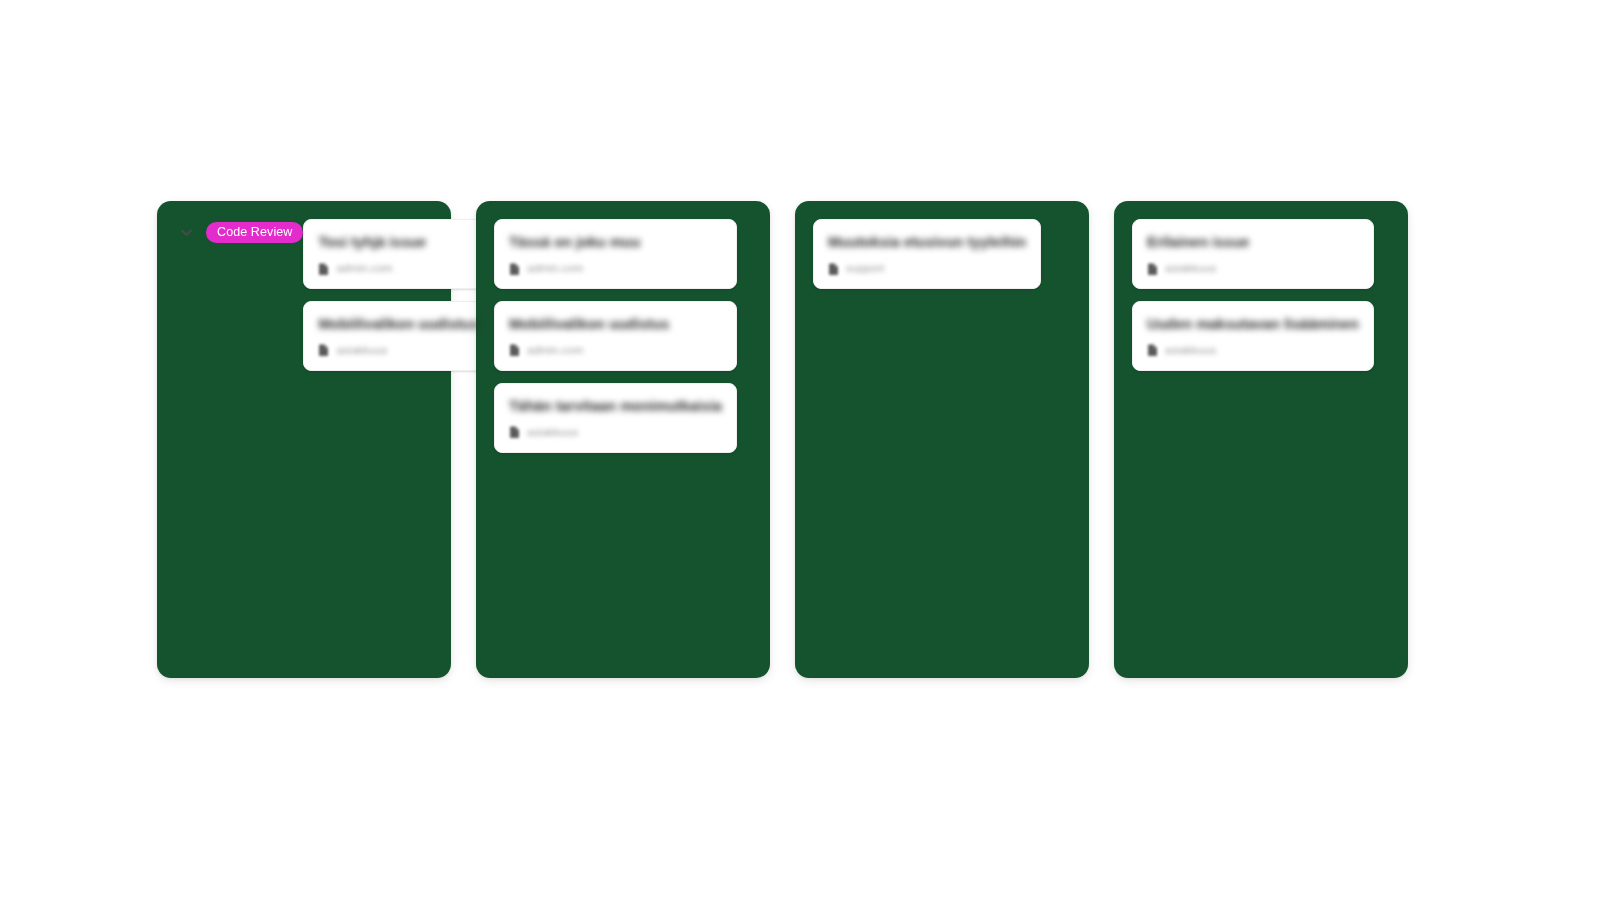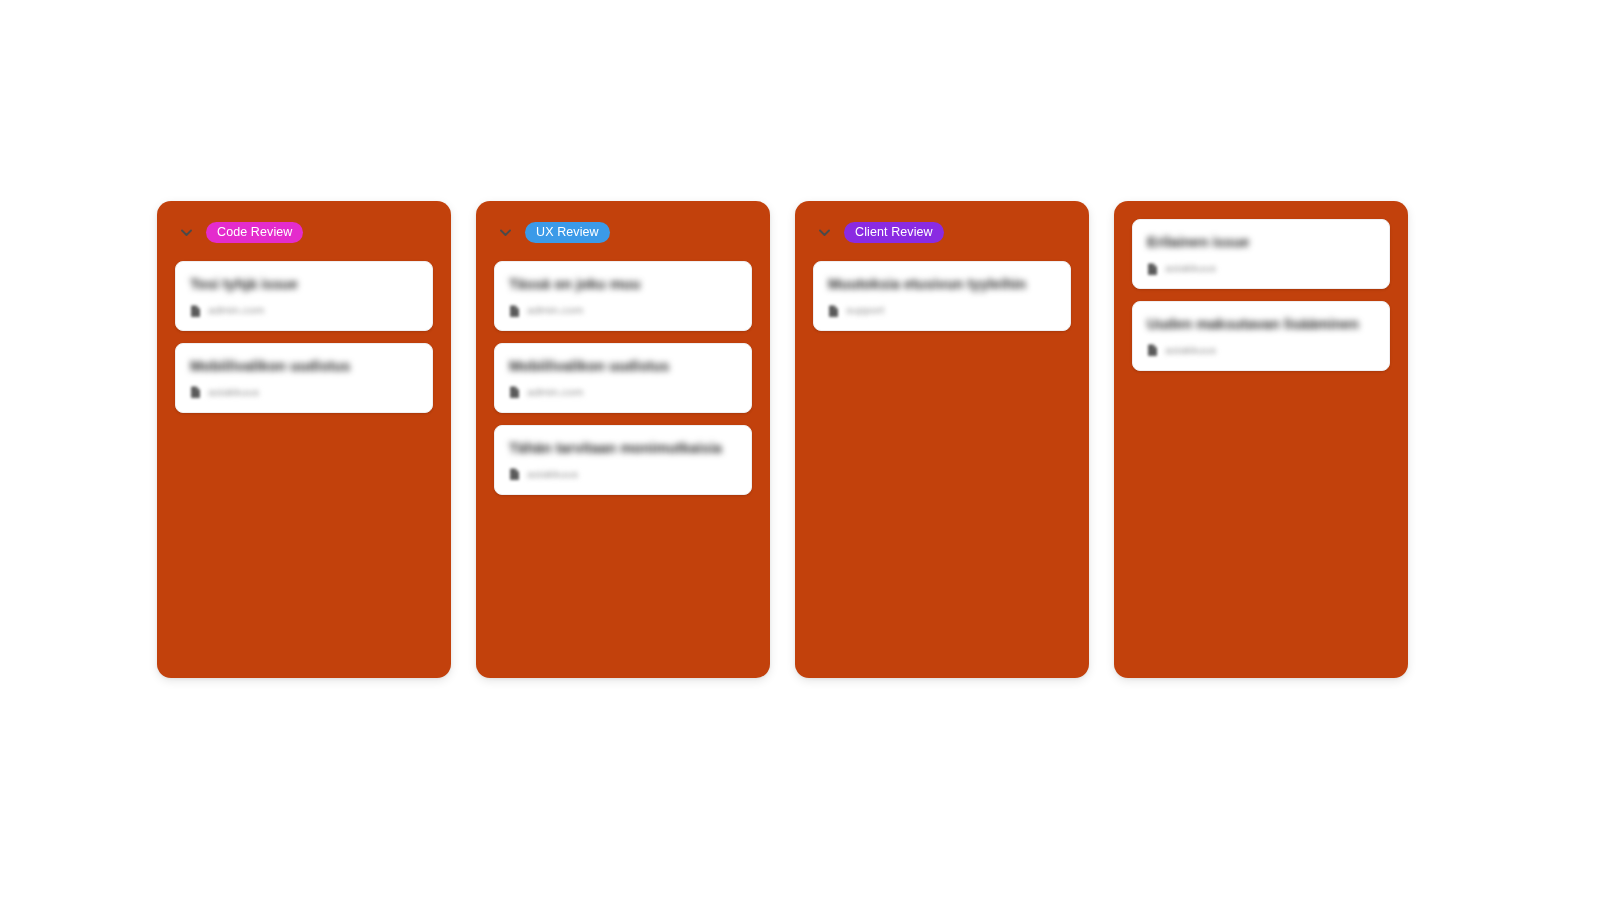--- a/index.html
+++ b/index.html
@@ -17,26 +17,26 @@
     left: 157px;
     top: 201px;
     display: flex;
     gap: 25px;
     align-items: flex-start;
   }
 
   .column {
     width: 294px;
     height: 477px;
-    background: #c2410c;
+    background: #14532d;
     border-radius: 14px;
     box-shadow: 0 3px 10px rgba(0,0,0,0.10), 0 1px 3px rgba(0,0,0,0.06);
     padding: 18px 18px 0 18px;
     display: flex;
-    flex-direction: column;
+    flex-direction: row;
   }
 
   .column-header {
     display: flex;
     align-items: center;
     gap: 11px;
     height: 26px;
     margin-bottom: 16px;
     padding-left: 3px;
   }
@@ -156,28 +156,20 @@
                 <path d="M1 1.2C1 0.8 1.3 0.5 1.7 0.5H6.5L10 4V11.3C10 11.7 9.7 12 9.3 12H1.7C1.3 12 1 11.7 1 11.3V1.2Z" fill="#5a5a5a"></path>
                 <path d="M6.5 0.5L10 4H7.2C6.8 4 6.5 3.7 6.5 3.3V0.5Z" fill="#8a8a8a"></path>
               </svg>
             </span>
             <span class="card-subtitle">asiakkuus</span>
           </div>
         </div>
       </div>
     </div>
     <div class="column">
-      <div class="column-header">
-        <span class="chevron">
-          <svg width="17" height="17" viewBox="0 0 17 17" fill="none">
-            <path d="M4 6.5L8.5 11L13 6.5" stroke="#4a4a4a" stroke-width="1.9" stroke-linecap="round" stroke-linejoin="round"></path>
-          </svg>
-        </span>
-        <span class="status-pill" style="background: rgb(59, 154, 232);">UX Review</span>
-      </div>
       <div class="card-list">
         <div class="card">
           <div class="card-title">Tässä on joku muu</div>
           <div class="card-meta">
             <span class="file-icon">
               <svg width="11" height="13" viewBox="0 0 11 13" fill="none">
                 <path d="M1 1.2C1 0.8 1.3 0.5 1.7 0.5H6.5L10 4V11.3C10 11.7 9.7 12 9.3 12H1.7C1.3 12 1 11.7 1 11.3V1.2Z" fill="#5a5a5a"></path>
                 <path d="M6.5 0.5L10 4H7.2C6.8 4 6.5 3.7 6.5 3.3V0.5Z" fill="#8a8a8a"></path>
               </svg>
             </span>
@@ -204,28 +196,20 @@
                 <path d="M1 1.2C1 0.8 1.3 0.5 1.7 0.5H6.5L10 4V11.3C10 11.7 9.7 12 9.3 12H1.7C1.3 12 1 11.7 1 11.3V1.2Z" fill="#5a5a5a"></path>
                 <path d="M6.5 0.5L10 4H7.2C6.8 4 6.5 3.7 6.5 3.3V0.5Z" fill="#8a8a8a"></path>
               </svg>
             </span>
             <span class="card-subtitle">asiakkuus</span>
           </div>
         </div>
       </div>
     </div>
     <div class="column">
-      <div class="column-header">
-        <span class="chevron">
-          <svg width="17" height="17" viewBox="0 0 17 17" fill="none">
-            <path d="M4 6.5L8.5 11L13 6.5" stroke="#4a4a4a" stroke-width="1.9" stroke-linecap="round" stroke-linejoin="round"></path>
-          </svg>
-        </span>
-        <span class="status-pill" style="background: rgb(138, 43, 226);">Client Review</span>
-      </div>
       <div class="card-list">
         <div class="card">
           <div class="card-title">Muutoksia etusivun tyyleihin</div>
           <div class="card-meta">
             <span class="file-icon">
               <svg width="11" height="13" viewBox="0 0 11 13" fill="none">
                 <path d="M1 1.2C1 0.8 1.3 0.5 1.7 0.5H6.5L10 4V11.3C10 11.7 9.7 12 9.3 12H1.7C1.3 12 1 11.7 1 11.3V1.2Z" fill="#5a5a5a"></path>
                 <path d="M6.5 0.5L10 4H7.2C6.8 4 6.5 3.7 6.5 3.3V0.5Z" fill="#8a8a8a"></path>
               </svg>
             </span>

